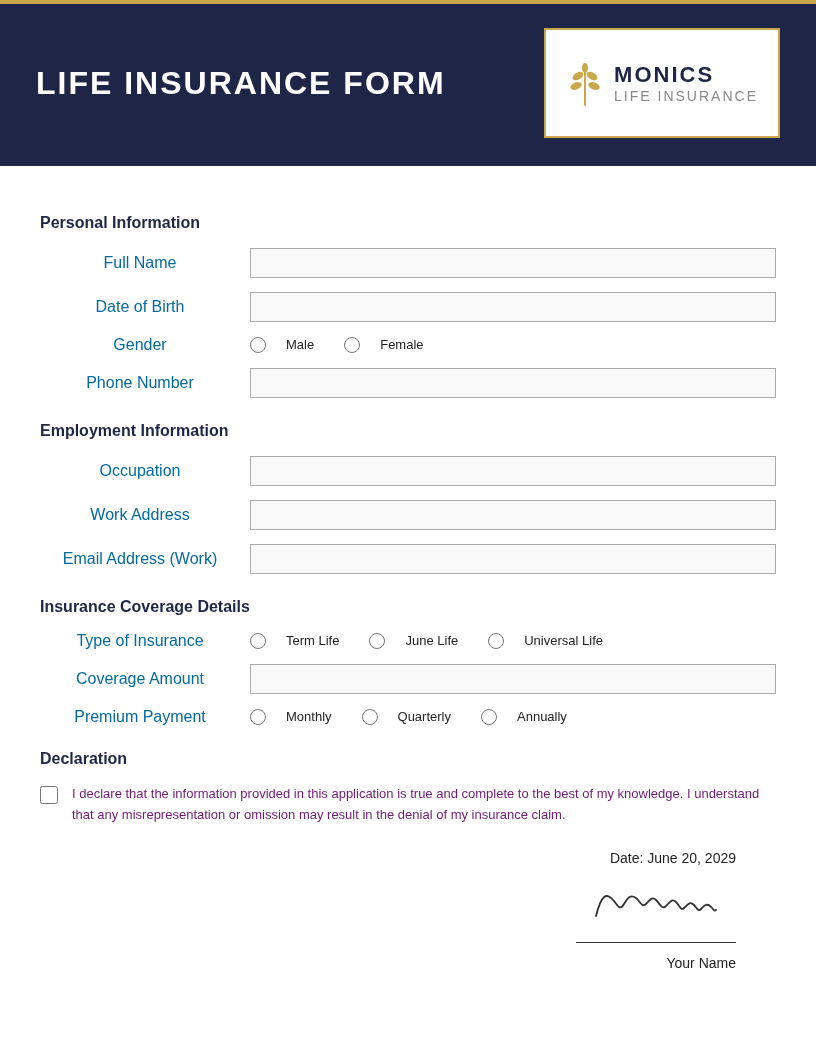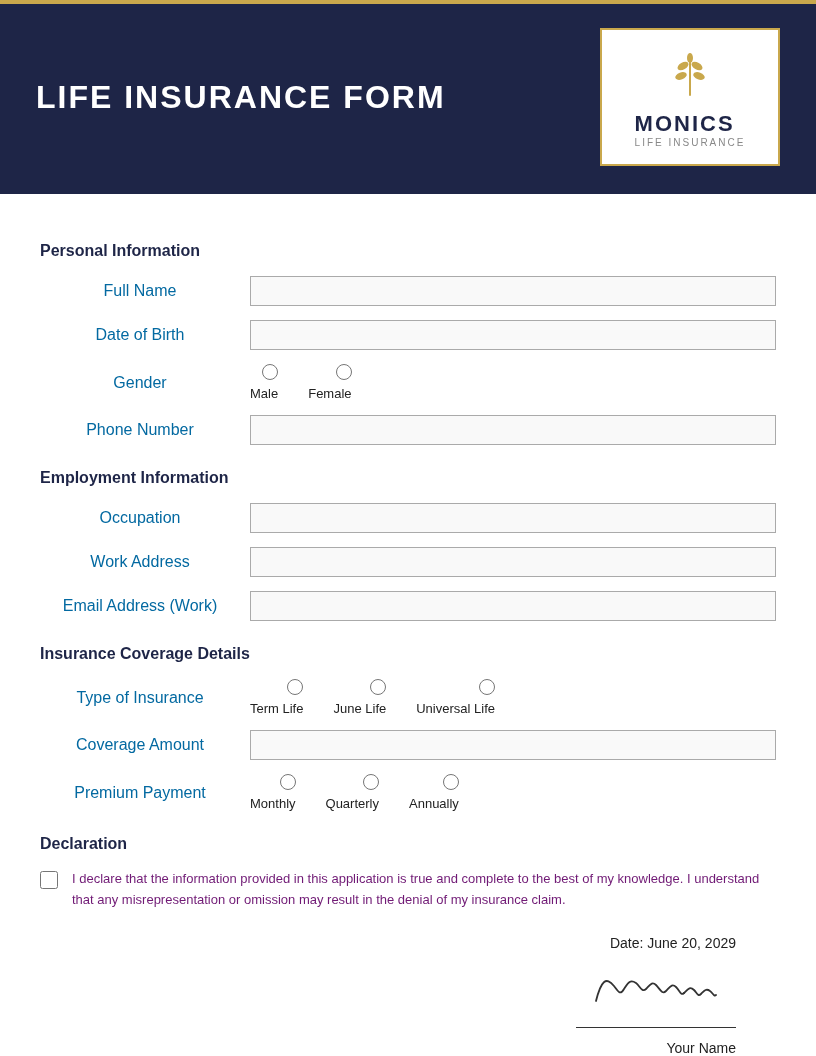--- a/index.html
+++ b/index.html
@@ -55,21 +55,20 @@
     .logo-box {
       background: #ffffff;
       border: 2px solid #c9a84c;
       padding: 16px 20px;
       display: flex;
       align-items: center;
       gap: 10px;
       min-width: 180px;
       min-height: 110px;
       justify-content: center;
-      flex-direction: column;
     }
 
     .logo-icon {
       display: flex;
       flex-direction: column;
       align-items: center;
       gap: 2px;
     }
 
     .logo-text-block {
@@ -79,21 +78,21 @@
 
     .logo-name {
       font-size: 22px;
       font-weight: 900;
       color: #1e2547;
       letter-spacing: 2px;
       font-family: Arial Black, Arial, sans-serif;
     }
 
     .logo-sub {
-      font-size: 10px;
+      font-size: 14px;
       color: #888;
       letter-spacing: 2px;
       text-transform: uppercase;
     }
 
     .content {
       padding: 24px 40px 40px 40px;
     }
 
     .section-title {
@@ -132,25 +131,24 @@
 
     .radio-group {
       display: flex;
       align-items: center;
       gap: 30px;
       flex: 1;
     }
 
     .radio-option {
       display: flex;
-      align-items: flex-end;
-      gap: 6px;
+      align-items: flex-start;
+      gap: 20px;
       font-size: 13px;
       color: #222;
-      flex-direction: column;
     }
 
     .radio-option input[type="radio"] {
       width: 16px;
       height: 16px;
       accent-color: #1e2547;
       cursor: pointer;
     }
 
     .declaration-section {

